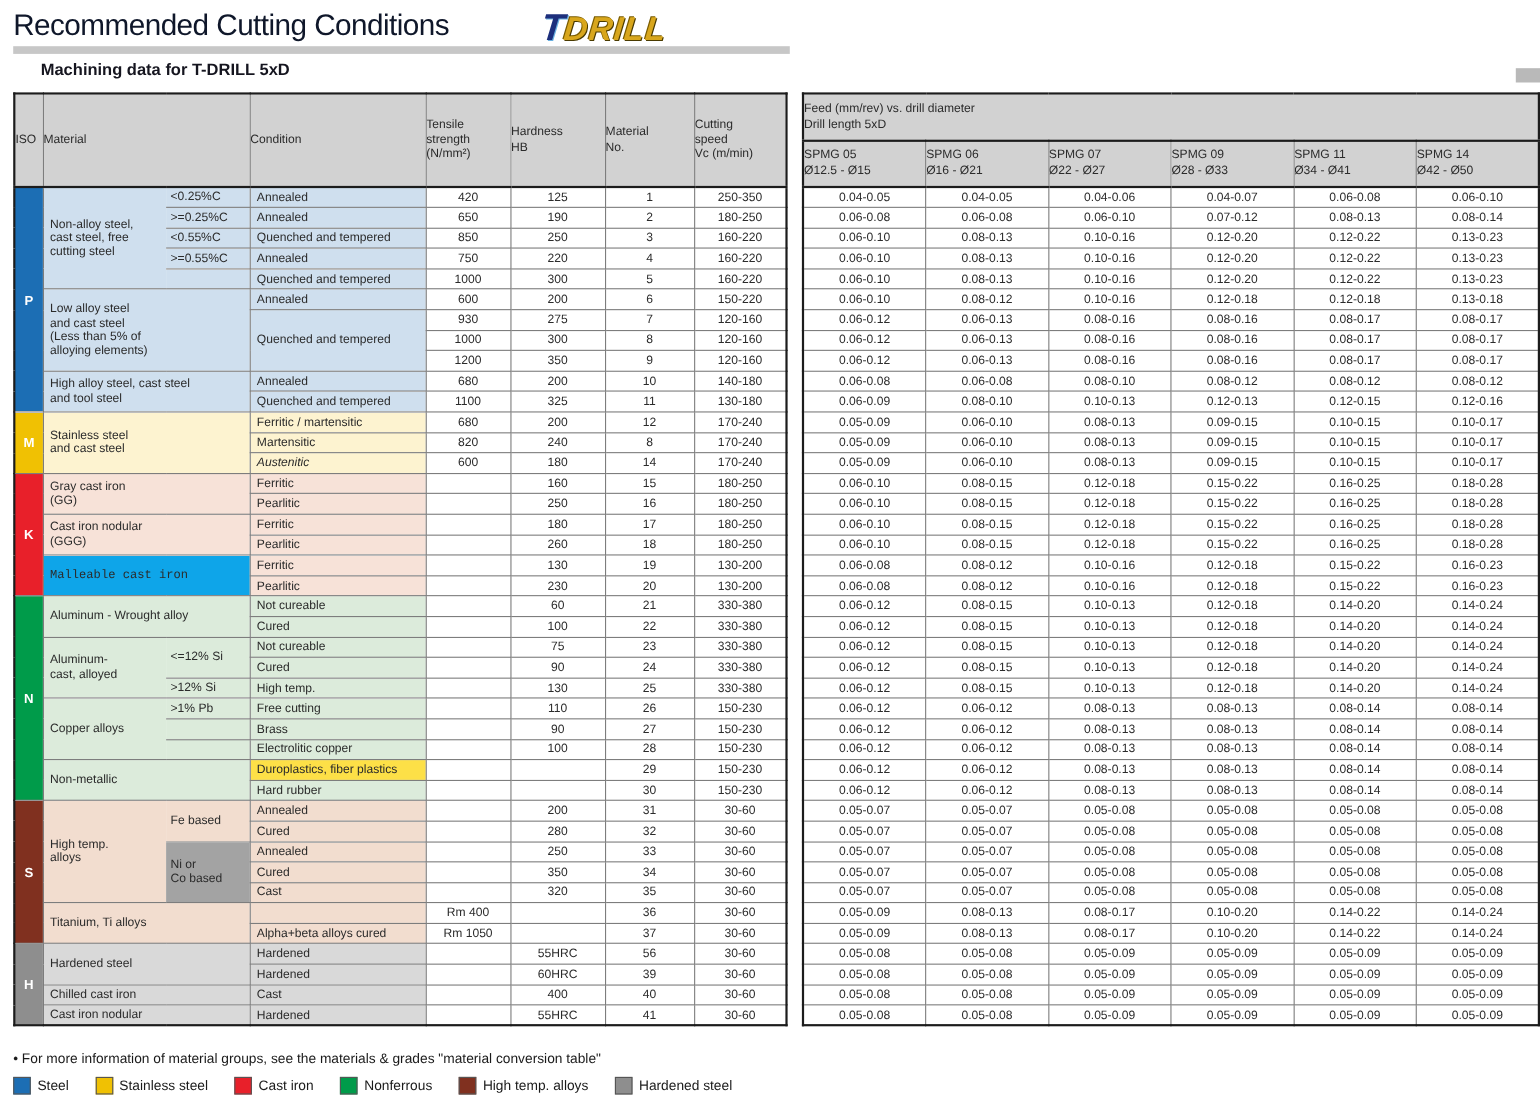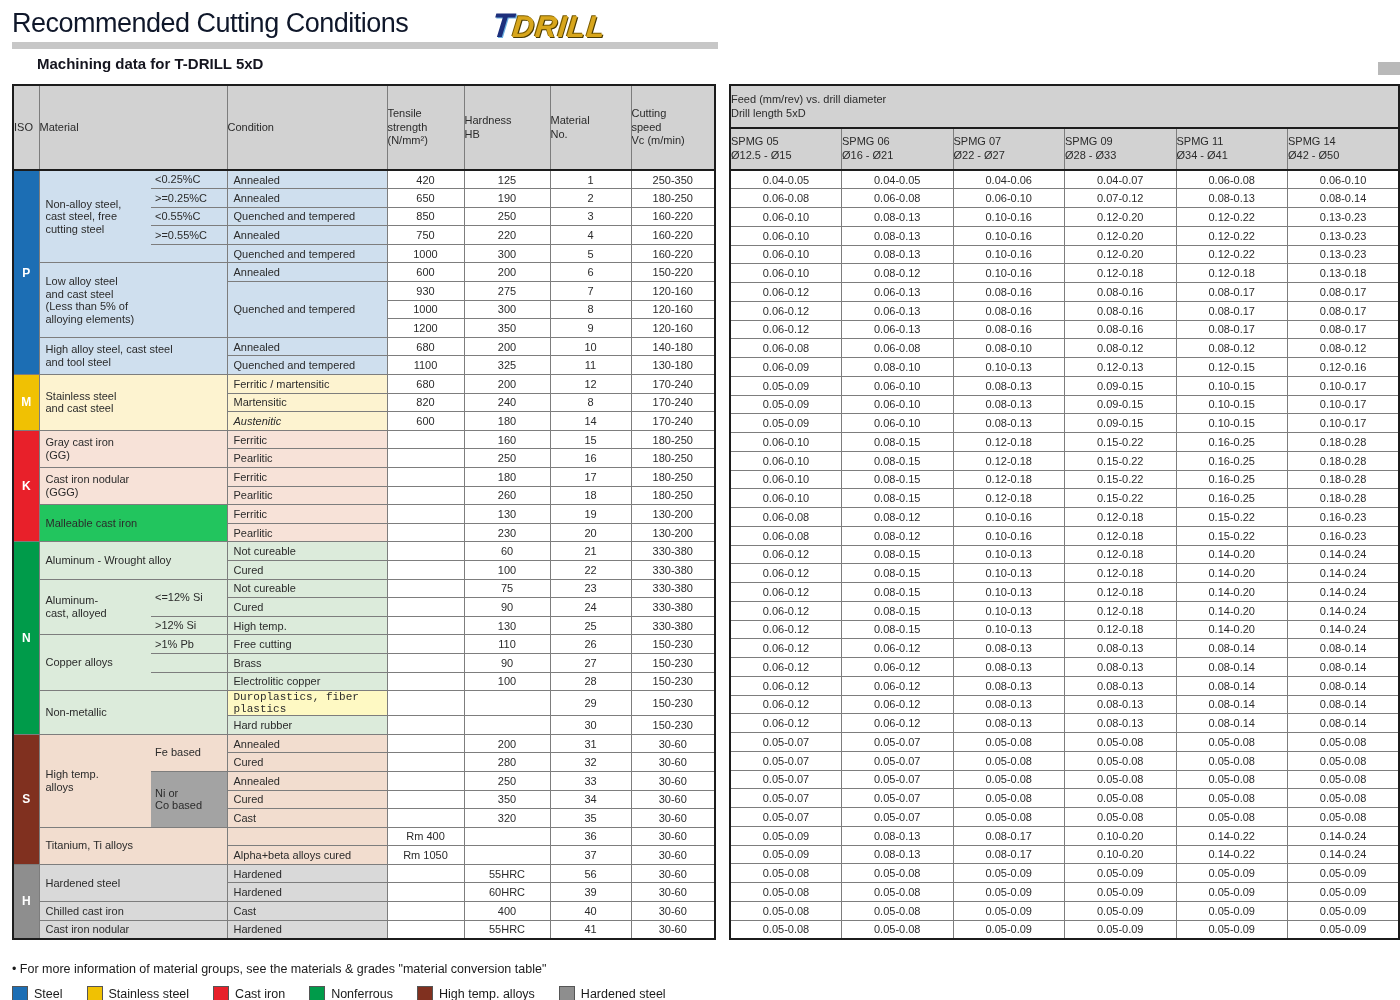--- a/index.html
+++ b/index.html
@@ -222,21 +222,21 @@
             <td class="num">180-250</td>
           </tr>
           <tr>
             <td class="cond" rowspan="1" style="background: rgb(247, 226, 216);">Pearlitic</td>
             <td class="num"></td>
             <td class="num">260</td>
             <td class="num">18</td>
             <td class="num">180-250</td>
           </tr>
           <tr>
-            <td class="mat" rowspan="2" colspan="2" style="background: #22c55e;">Malleable cast iron</td>
+            <td class="mat" rowspan="2" colspan="2" style="background: #0ea5e9; font-family: Liberation Mono, monospace;">Malleable cast iron</td>
             <td class="cond" rowspan="1" style="background: rgb(247, 226, 216);">Ferritic</td>
             <td class="num"></td>
             <td class="num">130</td>
             <td class="num">19</td>
             <td class="num">130-200</td>
           </tr>
           <tr>
             <td class="cond" rowspan="1" style="background: rgb(247, 226, 216);">Pearlitic</td>
             <td class="num"></td>
             <td class="num">230</td>
@@ -304,21 +304,21 @@
           <tr>
             <td class="sub" rowspan="1" style="background: rgb(220, 235, 219);"></td>
             <td class="cond" rowspan="1" style="background: rgb(220, 235, 219);">Electrolitic copper</td>
             <td class="num"></td>
             <td class="num">100</td>
             <td class="num">28</td>
             <td class="num">150-230</td>
           </tr>
           <tr>
             <td class="mat" rowspan="2" colspan="2" style="background: rgb(220, 235, 219);">Non-metallic</td>
-            <td class="cond" rowspan="1" style="background: #fef9c3; font-family: Liberation Mono, monospace;">Duroplastics, fiber plastics</td>
+            <td class="cond" rowspan="1" style="background: #fde047;">Duroplastics, fiber plastics</td>
             <td class="num"></td>
             <td class="num"></td>
             <td class="num">29</td>
             <td class="num">150-230</td>
           </tr>
           <tr>
             <td class="cond" rowspan="1" style="background: rgb(220, 235, 219);">Hard rubber</td>
             <td class="num"></td>
             <td class="num"></td>
             <td class="num">30</td>

